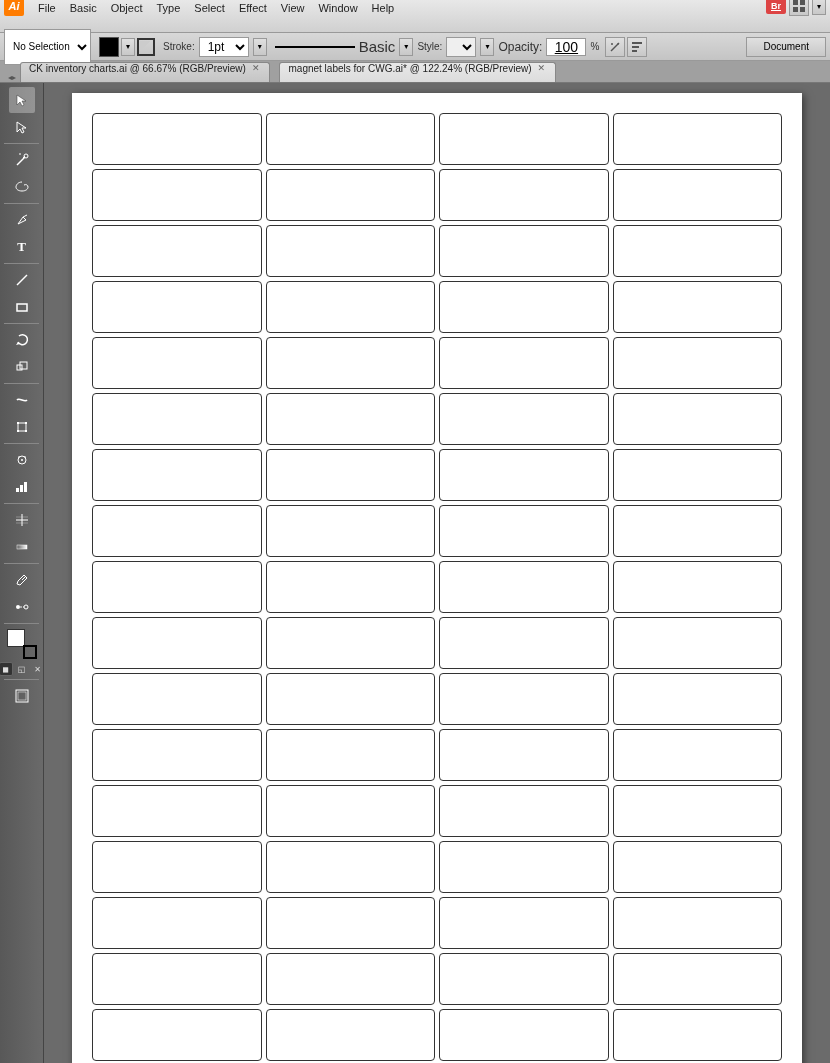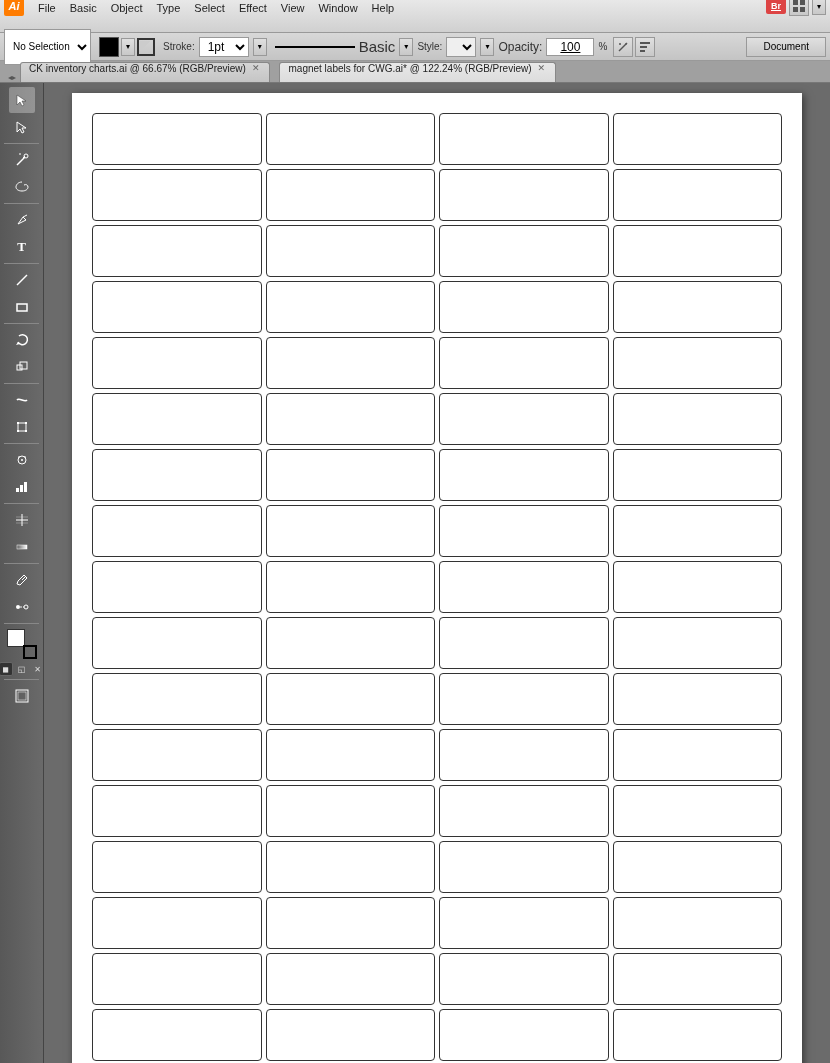--- a/index.html
+++ b/index.html
@@ -95,24 +95,24 @@
     }
     .toolbar-style-label {
       font-size: 10px;
       color: #333;
     }
     .toolbar-opacity-label {
       font-size: 12px;
       color: #333;
     }
     .toolbar-opacity-input {
-      width: 48px;
+      width: 40px;
       height: 18px;
       border: 1px solid #999;
-      font-size: 12px;
+      font-size: 14px;
       text-align: center;
       text-decoration: underline;
     }
     .toolbar-percent {
       font-size: 10px;
       color: #333;
     }
     .toolbar-document-btn {
       height: 20px;
       background: linear-gradient(to bottom, #e0e0e0, #c8c8c8);

